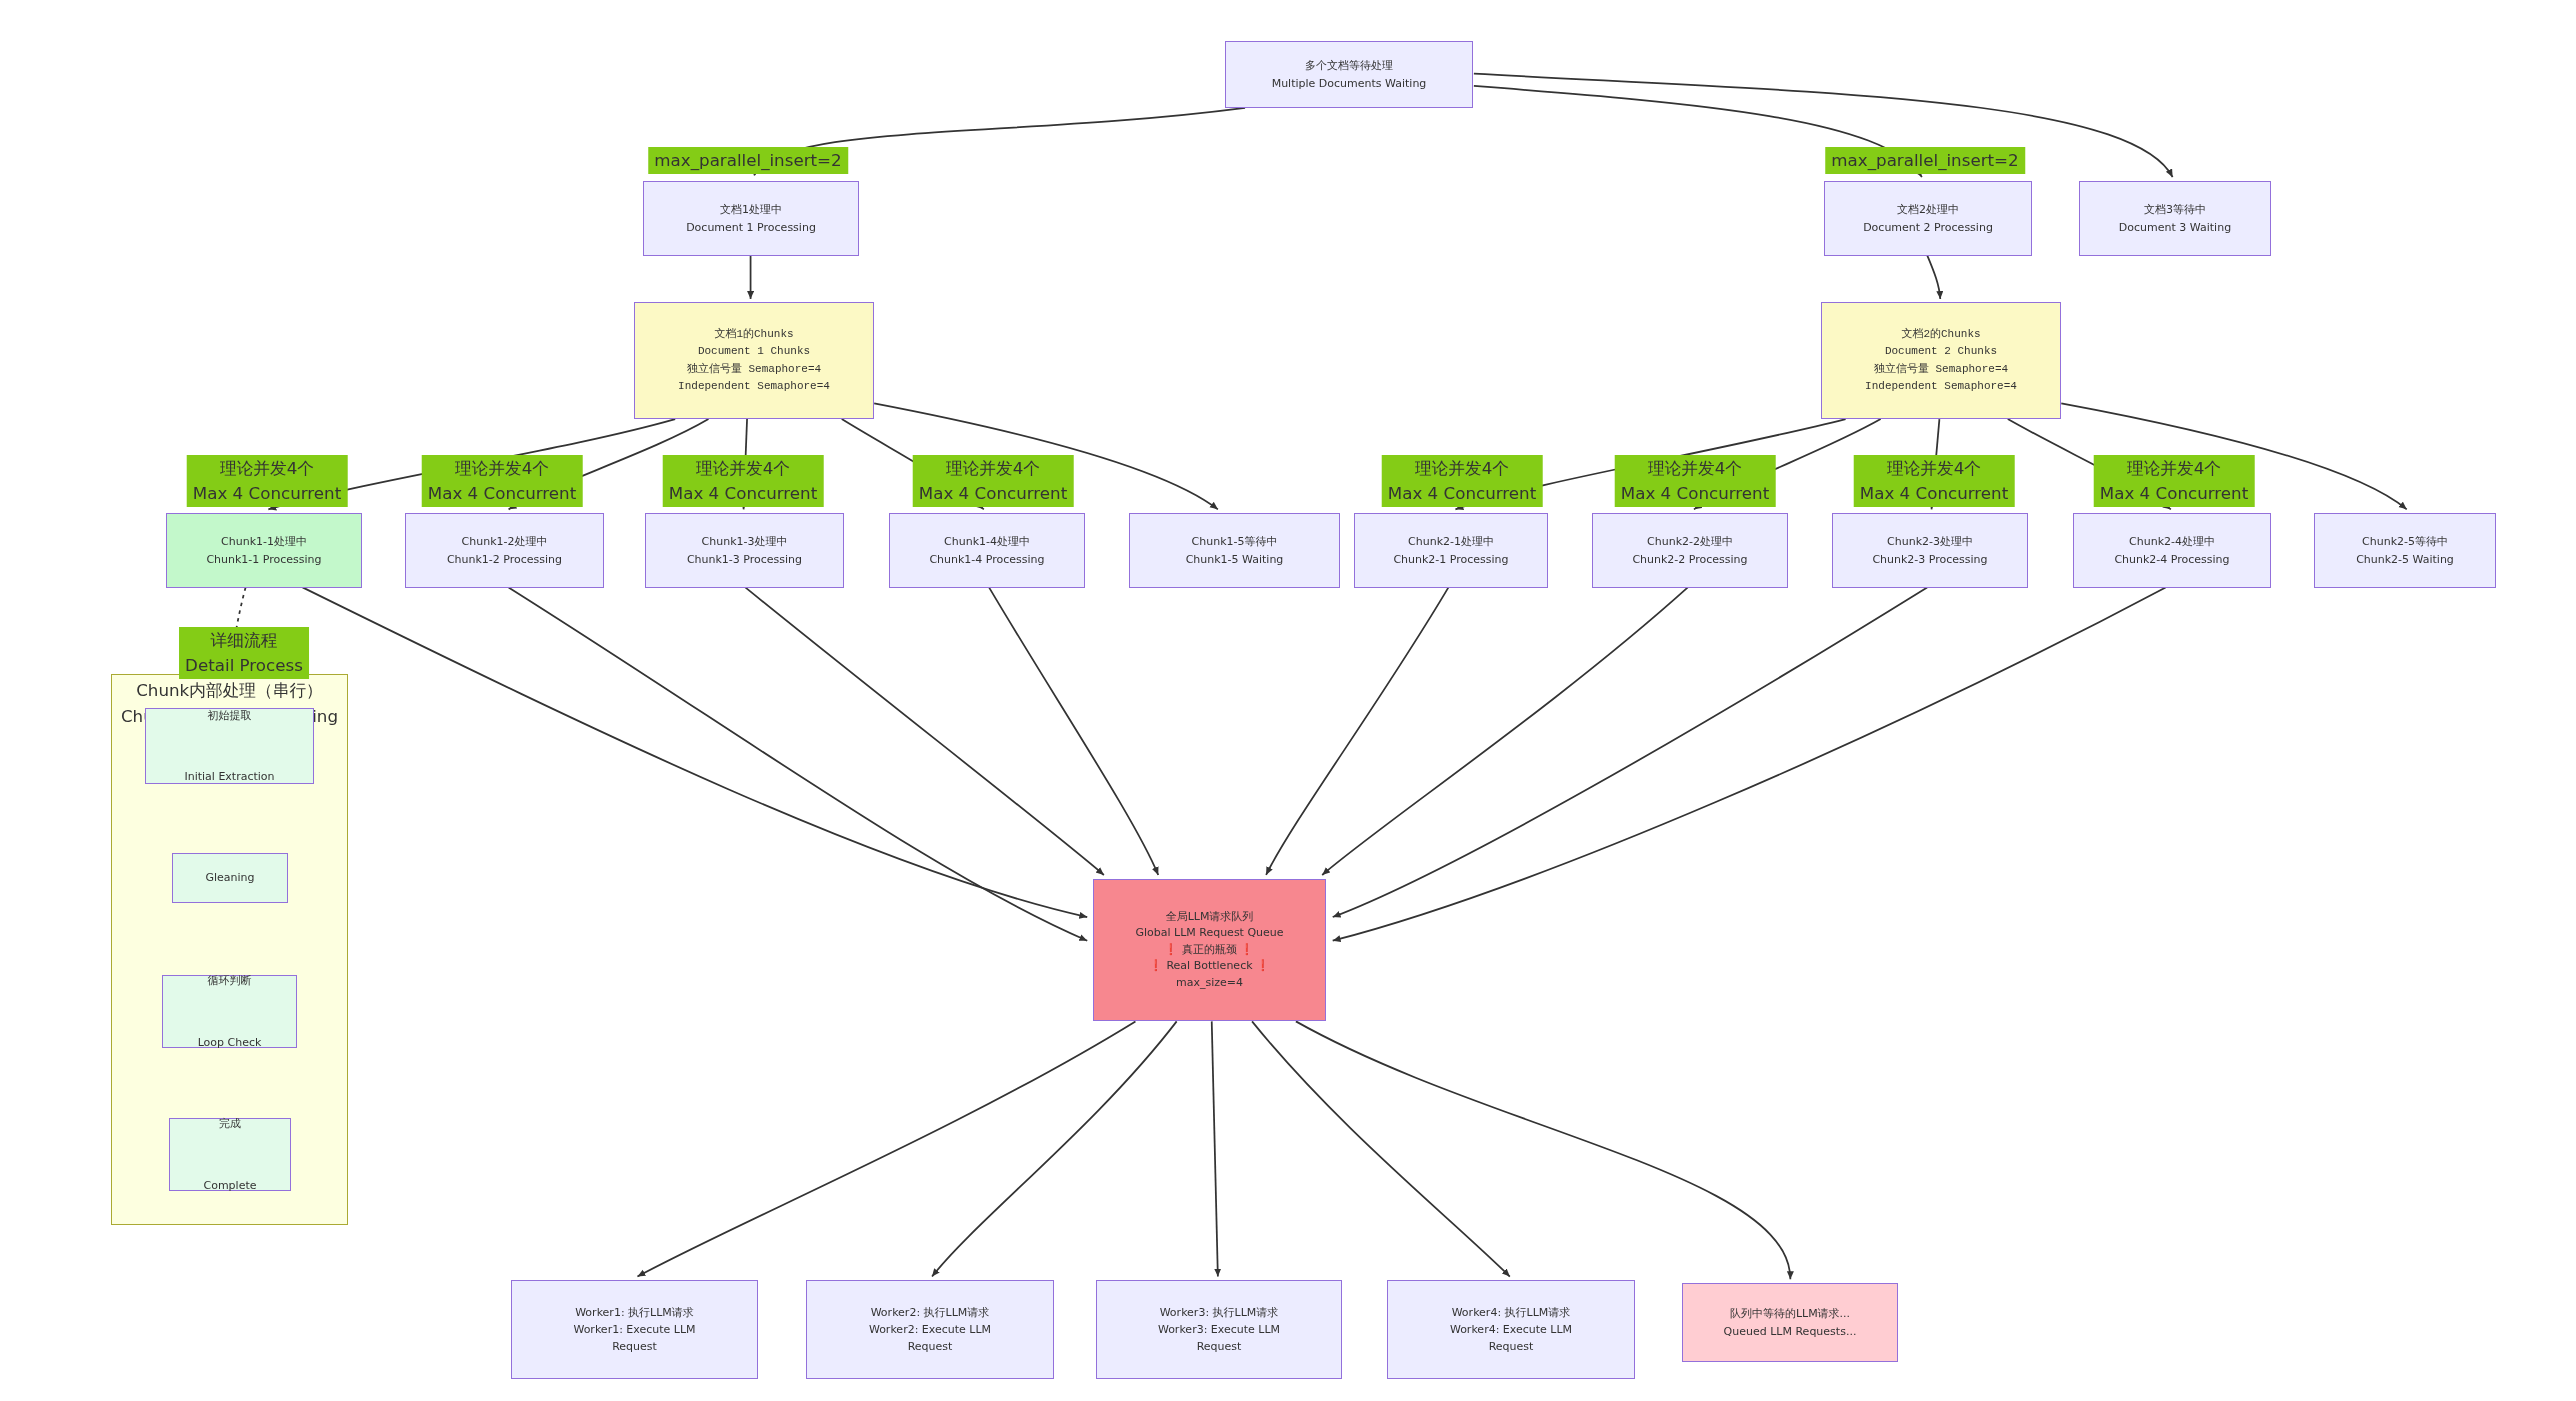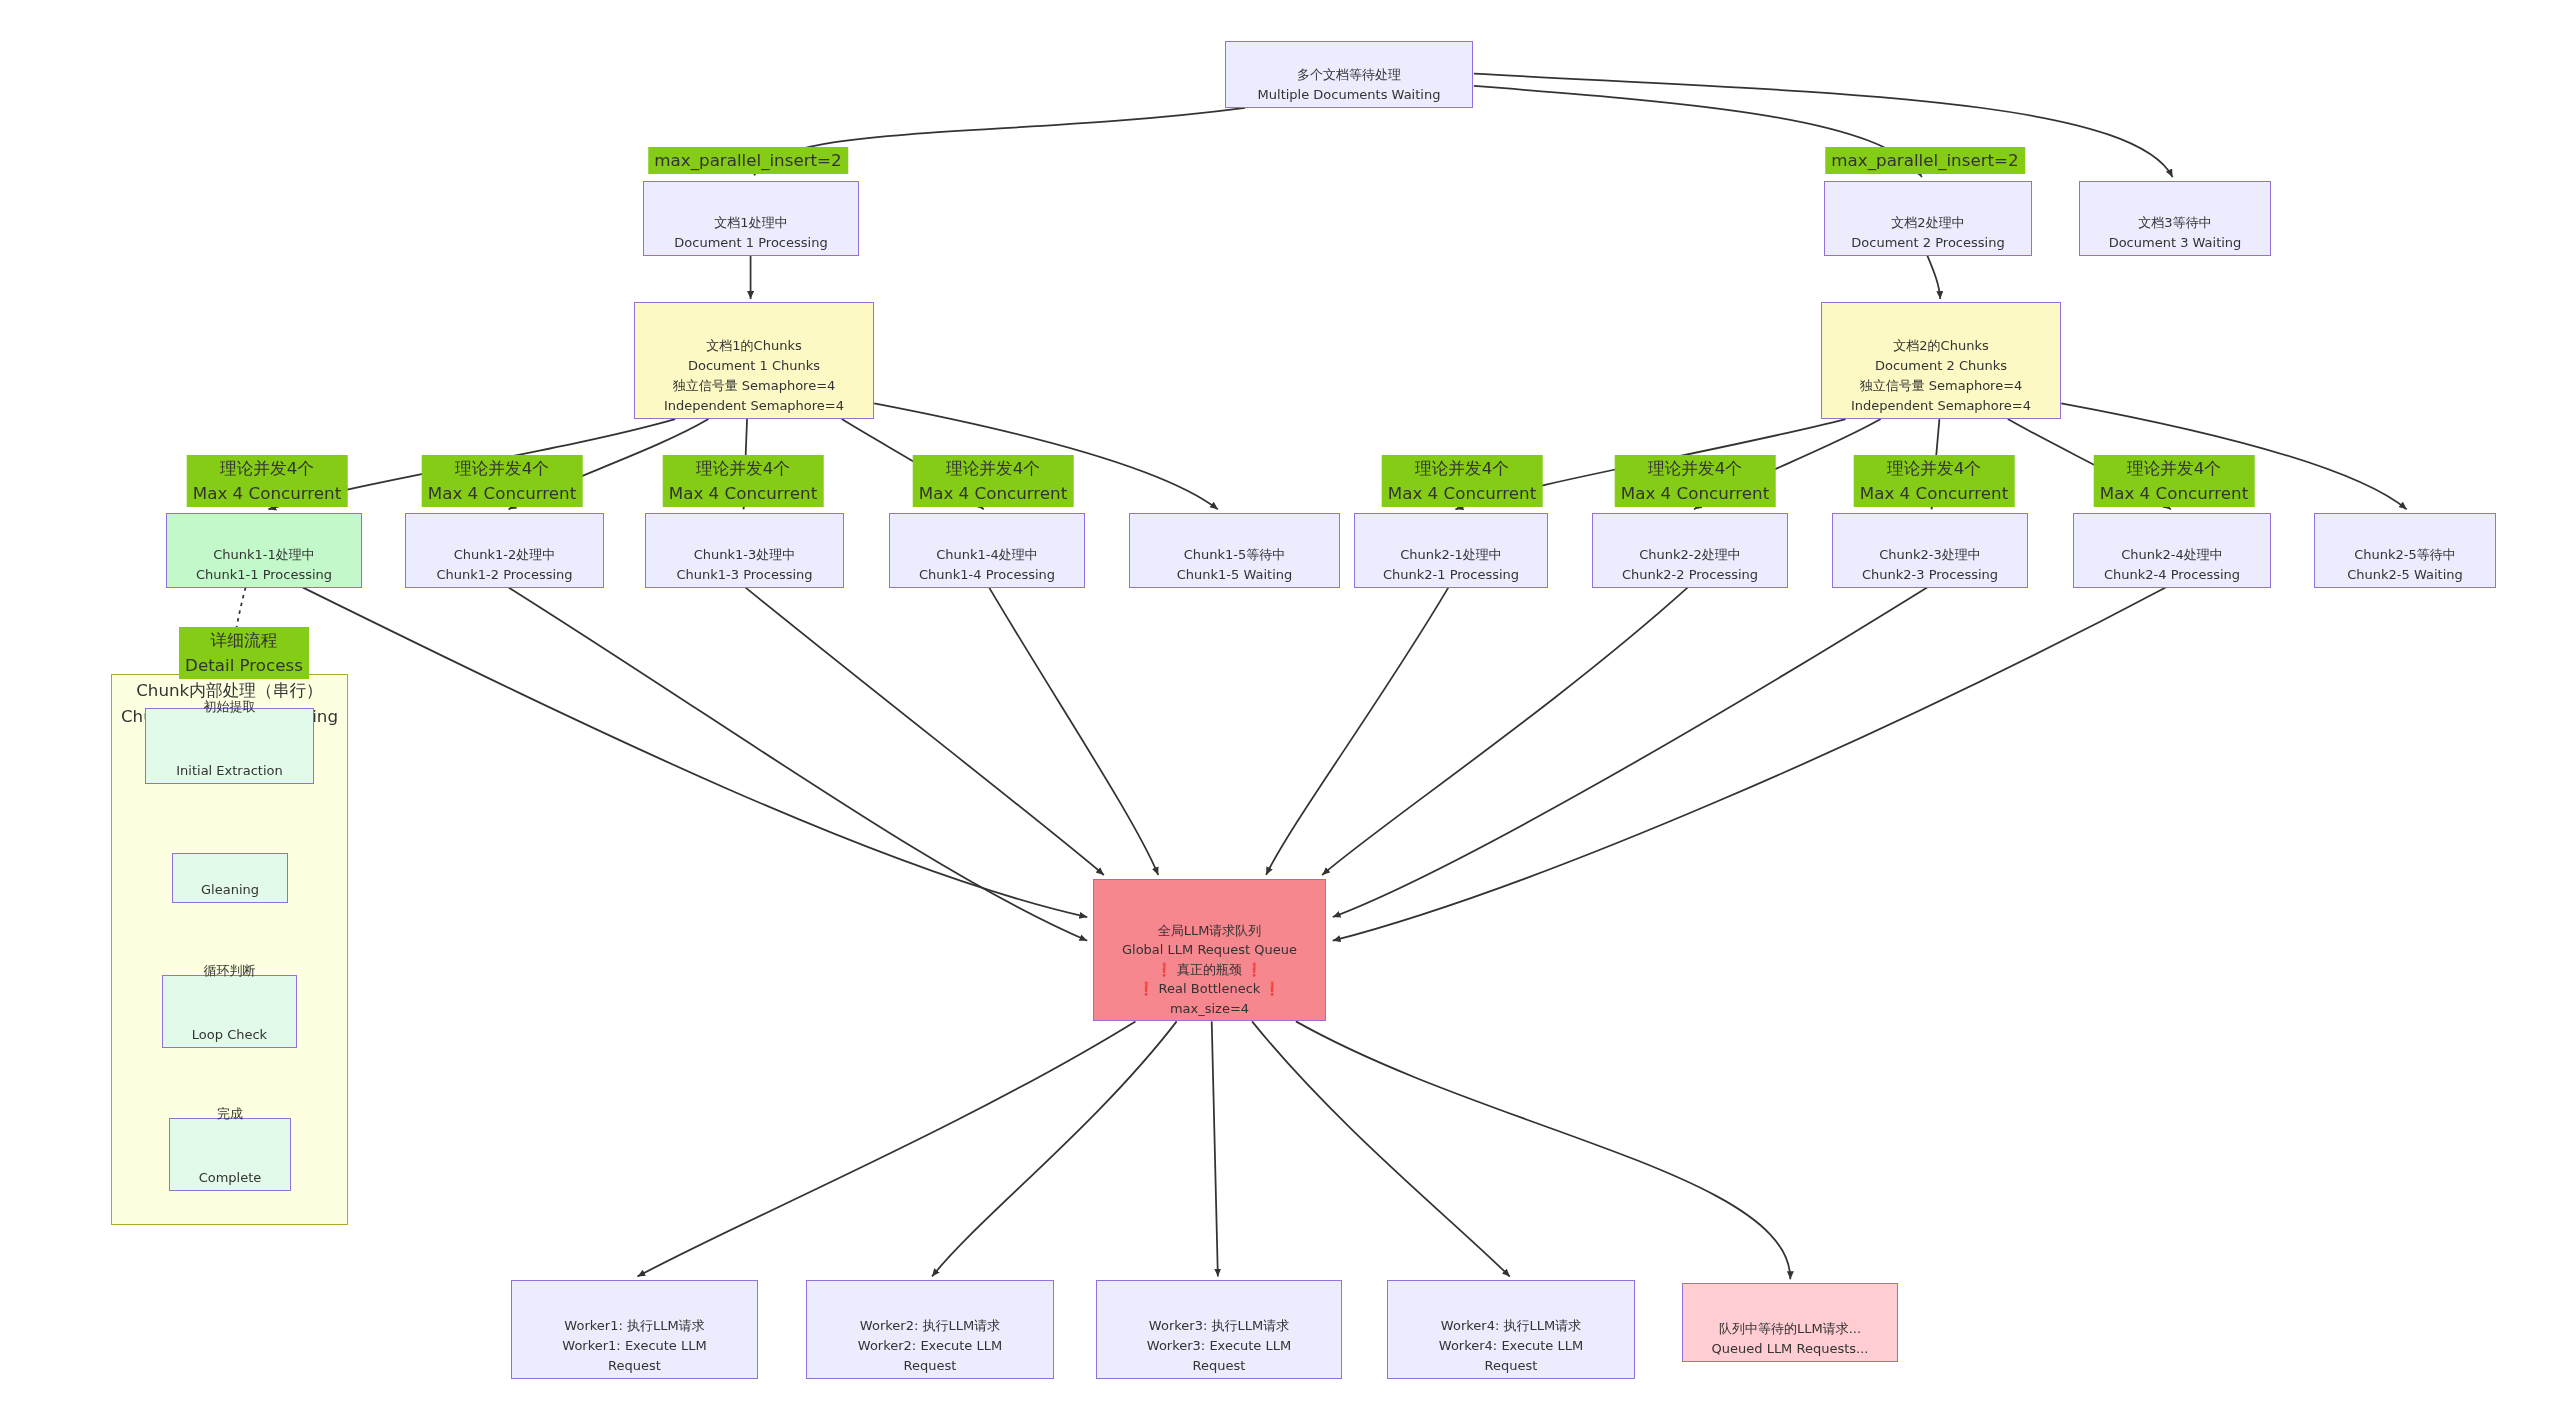--- a/index.html
+++ b/index.html
@@ -7,28 +7,28 @@
     position:relative;
     width:2576px;height:1401px;
     background:#ffffff;
     font-family:"DejaVu Sans","Liberation Sans",sans-serif;
     color:#333;
     overflow:hidden;
   }
   #edges{position:absolute;left:0;top:0;z-index:0;}
   .node{
     position:absolute;z-index:2;
-    display:flex;flex-direction:column;justify-content:flex-end;align-items:center;
+    display:flex;flex-direction:column;justify-content:center;align-items:center;
     box-sizing:border-box;
     border:1.5px solid #9370DB;
     background:#ECECFF;
-    font-size:13px;line-height:1.55;text-align:center;
+    font-size:11px;line-height:1.55;text-align:center;
     padding:1.8px 5.3px;
   }
-  .node.yellow{background:#FCF9C5;}
+  .node.yellow{background:#FCF9C5;font-family:Liberation Mono, monospace;}
   .node.green{background:#C3F8CB;}
   .node.mint{background:#E2FAEA;gap:44px;}
   .node.red{background:#F7878F;}
   .node.pink{background:#FFCDD2;}
   .subgraph{
     position:absolute;z-index:1;box-sizing:border-box;
     background:#FDFFE0;border:1.4px solid #AAAA33;
   }
   .subgraph-title{
     position:absolute;z-index:1;

